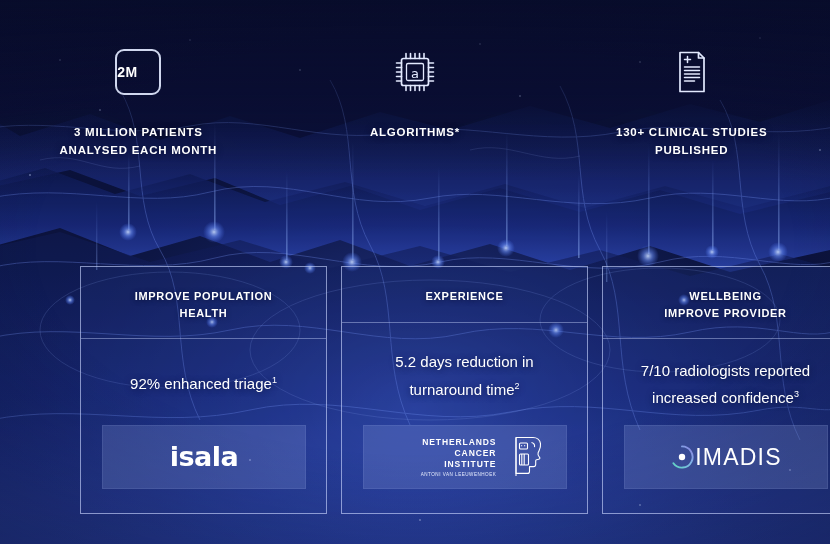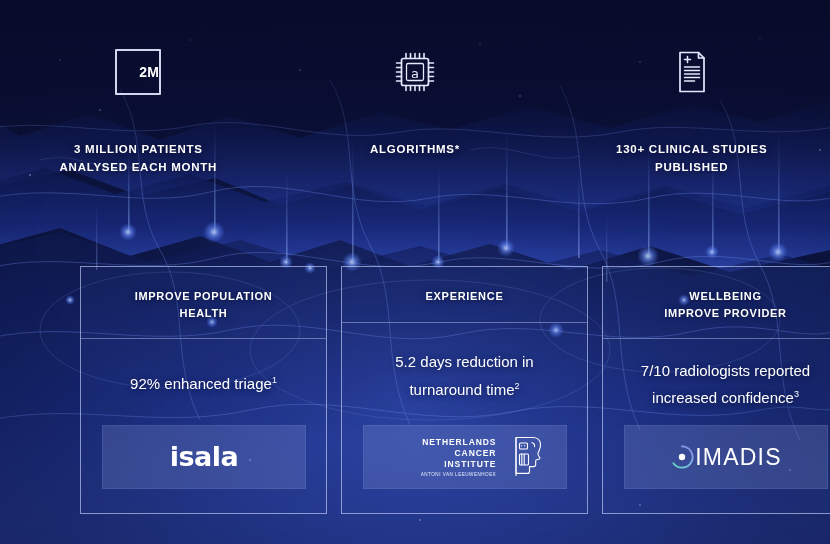--- a/index.html
+++ b/index.html
@@ -16,25 +16,25 @@
   .map svg{width:100%;height:100%;display:block;}
   .vignette{position:absolute;inset:0;pointer-events:none;
      background:radial-gradient(130% 110% at 50% 45%, rgba(10,16,54,0) 35%, rgba(8,12,42,.55) 78%, rgba(6,10,34,.85) 100%);}
   .topfade{position:absolute;left:0;right:0;top:0;height:180px;pointer-events:none;
      background:linear-gradient(180deg,rgba(8,12,42,.92) 0%,rgba(8,12,42,.45) 55%,rgba(8,12,42,0) 100%);}
 
   
   .stats{position:absolute;left:0;right:0;top:46px;display:flex;z-index:6;}
   .stat{flex:1;display:flex;flex-direction:column;align-items:center;}
   .stat-ico{height:52px;display:flex;align-items:center;justify-content:center;margin-bottom:26px;}
-  .badge2m{width:42px;height:42px;border:2px solid rgba(226,233,255,.92);border-radius:1px;
-     display:flex;align-items:center;justify-content:flex-end;}
+  .badge2m{width:42px;height:42px;border:2px solid rgba(226,233,255,.92);border-radius:9px;
+     display:flex;align-items:center;justify-content:flex-start;}
   .badge2m span{font-size:14px;font-weight:700;color:#fff;letter-spacing:.3px;}
   .stat-label{font-size:11.5px;font-weight:700;color:#fff;letter-spacing:.75px;text-align:center;line-height:1.55;
-     text-transform:uppercase;text-shadow:0 1px 6px rgba(4,8,30,.6);margin-top:17px;}
+     text-transform:uppercase;text-shadow:0 1px 6px rgba(4,8,30,.6);}
 
   
   .cards{position:absolute;left:32px;top:266px;display:flex;gap:14px;z-index:7;padding-left:48px;}
   .card{width:245px;height:246px;border:1px solid rgba(205,216,255,.62);
      background:rgba(60,84,190,.10);display:flex;flex-direction:column;align-items:center;
      backdrop-filter:blur(.5px);}
   .card-title{font-size:11px;font-weight:700;color:#fff;letter-spacing:.7px;text-align:center;
      line-height:1.5;text-transform:uppercase;margin-top:21px;padding:0 18px;
      text-shadow:0 1px 5px rgba(4,8,30,.55);}
   .card-div{width:100%;height:1px;background:rgba(205,216,255,.42);margin-top:17px;}

